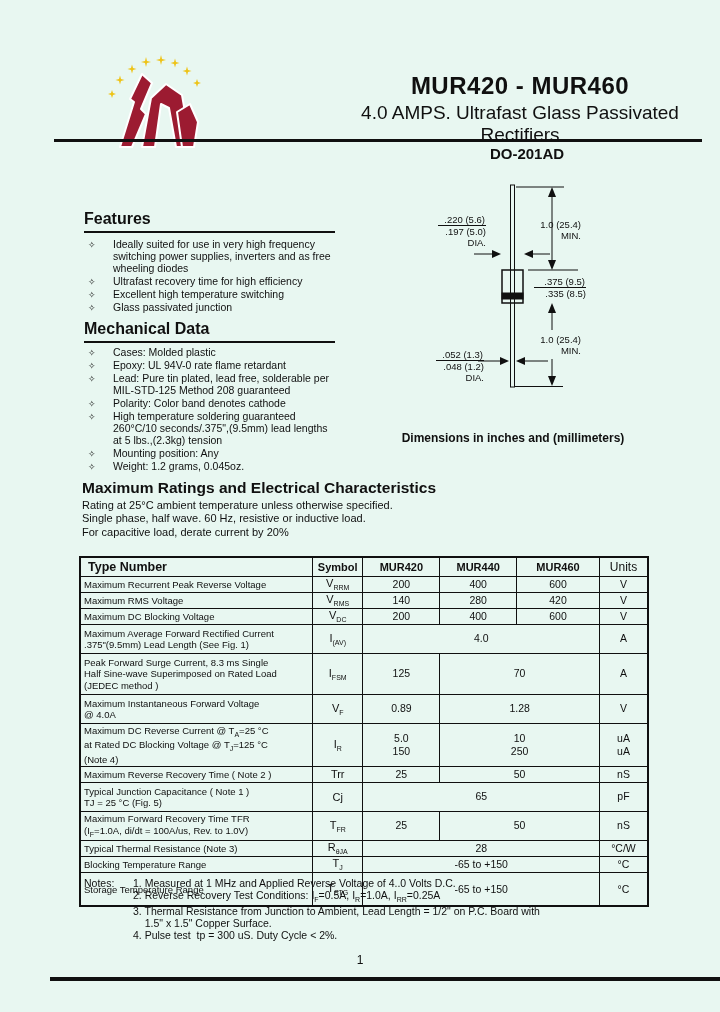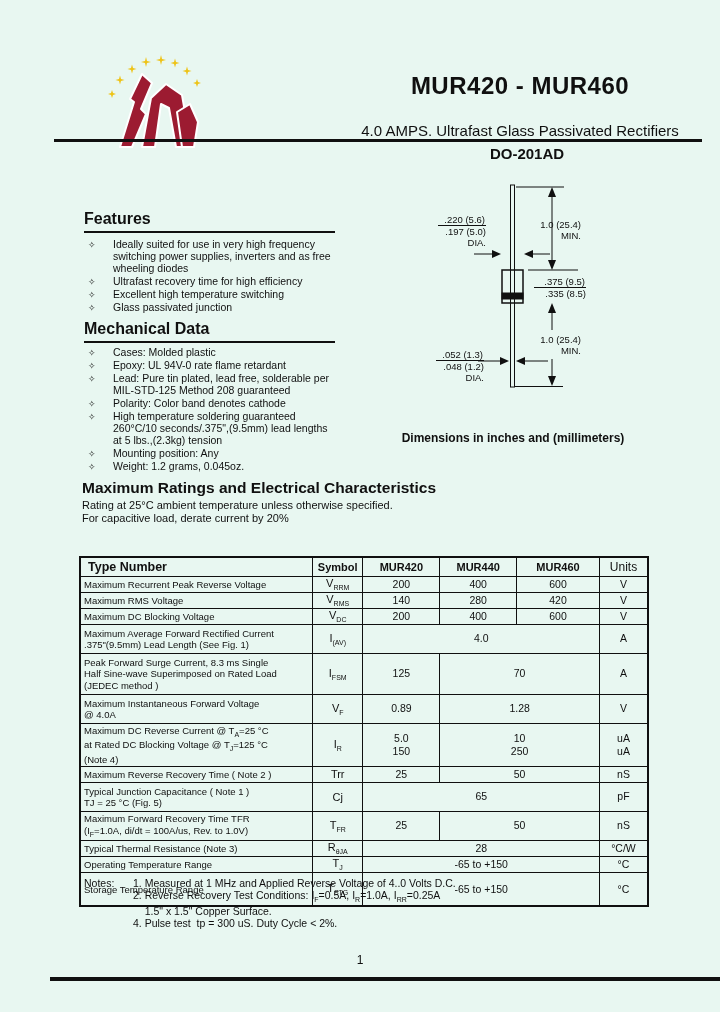--- a/index.html
+++ b/index.html
@@ -9,21 +9,21 @@
     background:#e8f7f1;
     font-family:"Liberation Sans", sans-serif;
     color:#101010;
     overflow:hidden;
   }
   .abs { position:absolute; }
 
   
   .title-block { left:330px; top:72px; width:380px; text-align:center; }
   .doc-title { font-size:24px; font-weight:bold; letter-spacing:0.5px; }
-  .doc-subtitle { font-size:15px; margin-top:22px; }
+  .doc-subtitle { font-size:19px; margin-top:2px; }
   .header-rule { left:54px; top:139px; width:648px; height:3px; background:#101010; }
   .package-name { left:427px; top:145px; width:200px; text-align:center; font-size:15px; font-weight:bold; }
 
   
   .section-heading {
     font-size:16px; font-weight:bold;
     border-bottom:2px solid #101010; padding-bottom:3px;
   }
   #features-heading { left:84px; top:210px; width:251px; }
   #mechanical-heading { left:84px; top:320px; width:251px; }
@@ -208,20 +208,21 @@
 <div class="abs dim" id="dim-lead-dia">
   <div class="frac-top">.052 (1.3)</div>
   <div>.048 (1.2)</div>
   <div>DIA.</div>
 </div>
 <div class="abs diagram-caption">Dimensions in inches and (millimeters)</div>
 
 <div class="abs ratings-heading">Maximum Ratings and Electrical Characteristics</div>
 <div class="abs ratings-intro">
   <div>Rating at 25°C ambient temperature unless otherwise specified.</div>
+  <div>Single phase, half wave. 60 Hz, resistive or inductive load.</div>
   <div>For capacitive load, derate current by 20%</div>
 </div>
 
 <table id="ratings-table">
   <thead>
       <tr style="height: 19px;">
         <th class="h-type" style="width: 230px;">Type Number</th>
         <th class="h-sym" style="width: 50px;">Symbol</th>
         <th class="h-mur" style="width: 76px;">MUR420</th>
         <th class="h-mur" style="width: 76px;">MUR440</th>
@@ -301,36 +302,37 @@
         <td class="val" colspan="2">50</td>
         <td class="unit">nS</td>
       </tr>
       <tr style="height: 16px;">
         <td class="lab">Typical Thermal Resistance (Note 3)</td>
         <td class="sym">R<sub>θJA</sub></td>
         <td class="val" colspan="3">28</td>
         <td class="unit">°C/W</td>
       </tr>
       <tr style="height: 16px;">
-        <td class="lab">Operating Temperature Range</td>
+        <td class="lab">Blocking Temperature Range</td>
         <td class="sym">T<sub>J</sub></td>
         <td class="val" colspan="3">-65 to +150</td>
         <td class="unit">°C</td>
       </tr>
       <tr style="height: 34px;">
         <td class="lab">Storage Temperature Range</td>
         <td class="sym">T<sub>STG</sub></td>
         <td class="val" colspan="3">-65 to +150</td>
         <td class="unit">°C</td>
       </tr>
     </tbody>
 </table>
 
 <div class="abs" id="notes-label">Notes:</div>
 <div class="abs" id="notes-lines">
     <div class="note-line">1. Measured at 1 MHz and Applied Reverse Voltage of 4..0 Volts D.C.</div>
     <div class="note-line">2. Reverse Recovery Test Conditions: I<sub>F</sub>=0.5A, I<sub>R</sub>=1.0A, I<sub>RR</sub>=0.25A</div>
+    <div class="note-line">3. Thermal Resistance from Junction to Ambient, Lead Length = 1/2" on P.C. Board with</div>
     <div class="note-line">    1.5" x 1.5" Copper Surface.</div>
     <div class="note-line">4. Pulse test  tp = 300 uS. Duty Cycle &lt; 2%.</div>
   </div>
 
 <div class="abs page-number">1</div>
 <div class="abs bottom-rule"></div>
 
 </body></html>

